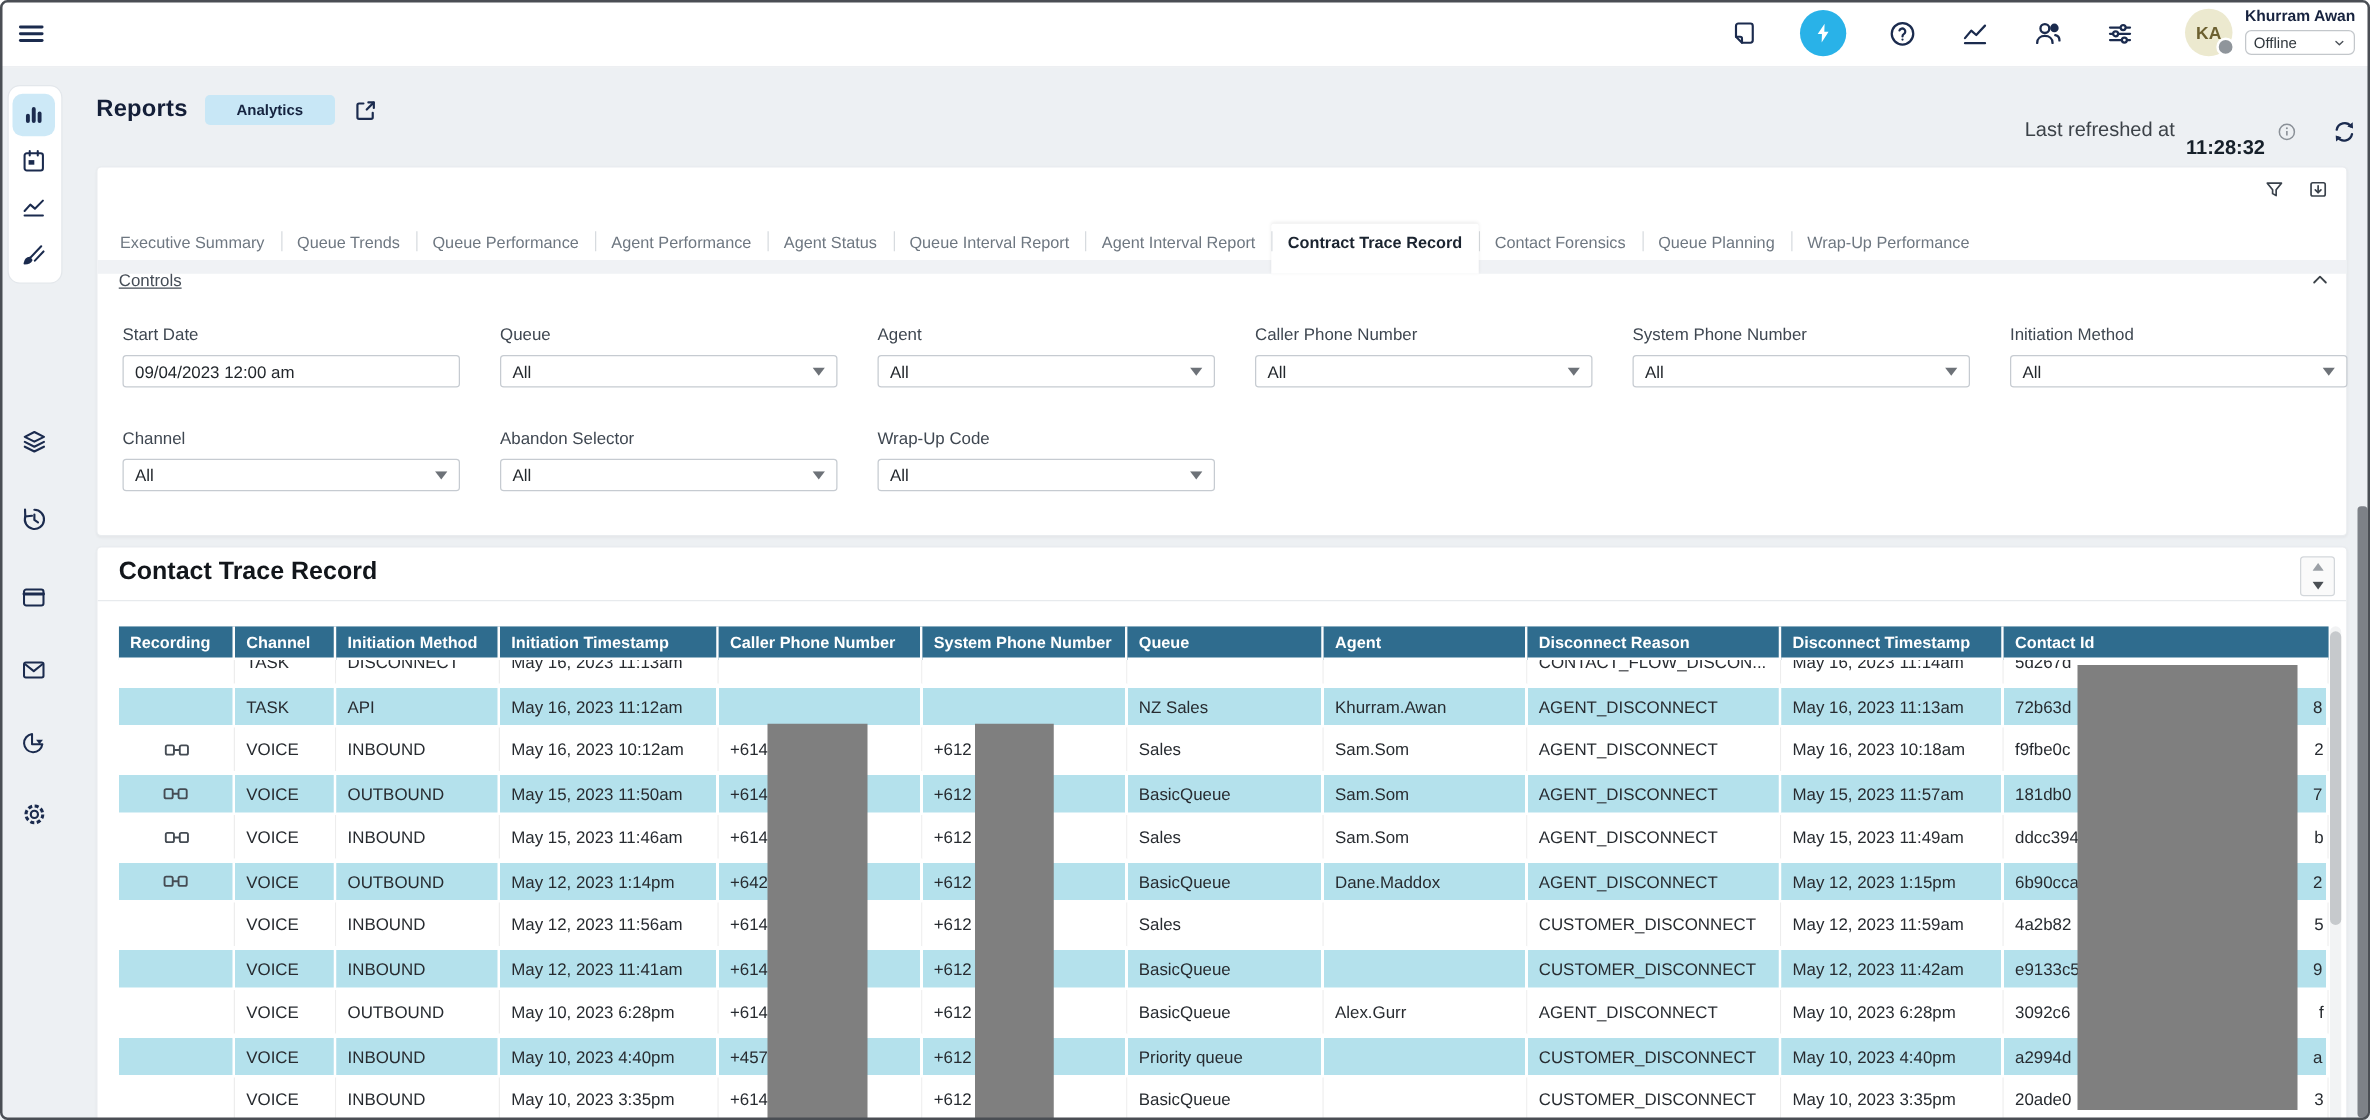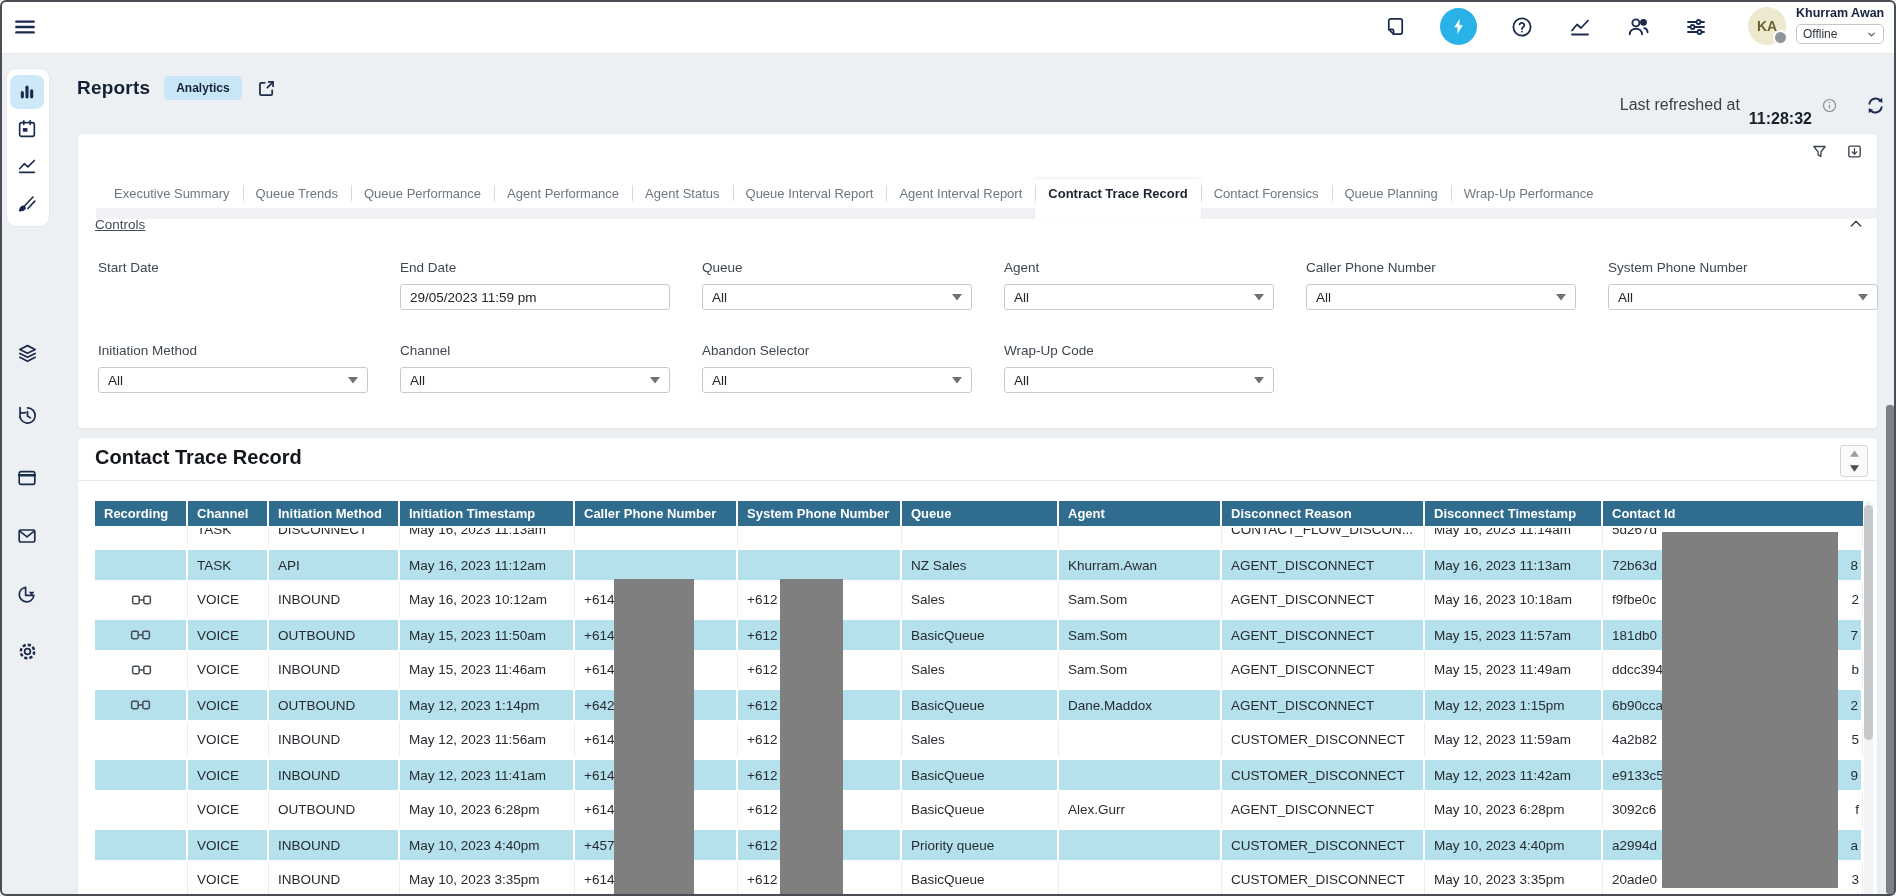--- a/index.html
+++ b/index.html
@@ -28,34 +28,34 @@
   
   #sidebar{position:absolute;left:0;top:53px;width:54px;bottom:0;}
   .side-card{position:absolute;left:6px;top:15px;width:42px;background:#ffffff;border:1px solid #e3e7eb;border-radius:10px;padding:3px 0;}
   .sbtn{width:34px;height:34px;margin:3px 3px;border:none;background:none;border-radius:8px;display:flex;align-items:center;justify-content:center;cursor:pointer;padding:0;}
   .sbtn.active{background:#cde9f7;}
   .side-free{position:absolute;left:10px;width:34px;height:34px;border:none;background:none;display:flex;align-items:center;justify-content:center;cursor:pointer;padding:0;}
 
   
   .page-head{position:absolute;left:77px;top:66px;height:44px;display:flex;align-items:center;gap:14px;}
   .page-title{margin:0;font-size:19px;font-weight:bold;color:#141f38;letter-spacing:.2px;}
-  .badge{background:var(--badge,#c8e7f6);color:#15233f;font-size:12px;font-weight:bold;border-radius:4px;padding:5px 12px;text-align:right;}
+  .badge{background:var(--badge,#c8e7f6);color:#15233f;font-size:12px;font-weight:bold;border-radius:4px;padding:5px 25px;text-align:right;}
   .ext-btn{background:none;border:none;padding:0;cursor:pointer;display:flex;}
   .refresh-area{position:absolute;right:10px;top:82px;display:flex;align-items:center;gap:9px;font-size:16px;color:#3c4248;}
   .refresh-area b{color:#16202a;margin-top:28px;}
   .icon-btn{background:none;border:none;padding:0;cursor:pointer;display:flex;align-items:center;}
 
   
   .card{position:absolute;left:77px;width:1801px;background:#ffffff;border:1px solid #e9ecef;border-radius:4px;box-shadow:0 1px 2px rgba(0,0,0,.04);box-sizing:border-box;}
   .card1{top:133px;height:296px;}
   .card2{top:437px;height:470px;overflow:hidden;}
   .card-actions{position:absolute;top:9px;right:14px;display:flex;gap:18px;z-index:2;}
 
   
-  .tabstrip{position:absolute;left:18px;right:0;top:45px;height:40px;}
+  .tabstrip{position:absolute;left:0;right:0;top:45px;height:40px;}
   .tabstrip::after{content:"";position:absolute;left:0;right:0;bottom:0;height:11px;background:#f0f2f5;z-index:0;}
   .tabs{display:flex;padding-left:5px;margin:0;list-style:none;position:relative;}
   .tab{position:relative;height:29px;line-height:29px;padding:0 13px;font-size:13px;color:#6e7781;cursor:pointer;white-space:nowrap;z-index:1;}
   .tab + .tab::before{content:"";position:absolute;left:0;top:6px;height:16px;width:1px;background:#d7dbdf;}
   .tab.active{height:40px;background:#fff;font-weight:bold;color:#1b2430;z-index:2;box-shadow:0 -1px 3px rgba(0,0,0,.07);border-radius:2px 2px 0 0;}
 
   
   .controls-head{position:absolute;left:17px;right:13px;top:82px;display:flex;justify-content:space-between;align-items:center;font-size:13.5px;color:#454d57;text-decoration:underline;}
   .filters{position:absolute;left:20px;top:126px;display:grid;grid-template-columns:repeat(6,302px);row-gap:33px;}
   .filter label{display:block;font-size:13.5px;color:#3f4751;margin-bottom:9px;}
@@ -306,25 +306,22 @@
       <span>Controls</span>
       <button class="icon-btn">
         <svg width="16" height="16" viewBox="0 0 24 24" fill="none" stroke="#3b4248" stroke-width="2.2" stroke-linecap="round" stroke-linejoin="round">
             <polyline points="5,15 12,8 19,15"></polyline>
           </svg>
       </button>
     </div>
     <div class="filters" id="filters">
         <div class="filter">
           <label>Start Date</label>
-        </div>
-        <div class="filter">
-          <label>End Date</label>
-          <div class="field">
-            <span>29/05/2023 11:59 pm</span>
+          <div class="field">
+            <span>09/04/2023 12:00 am</span>
           </div>
         </div>
         <div class="filter">
           <label>Queue</label>
           <div class="field">
             <span>All</span>
             <span>
               <svg width="10" height="7" viewBox="0 0 10 7">
                 <polygon points="0,0 10,0 5,6.5" fill="#6d7278"></polygon>
               </svg>

